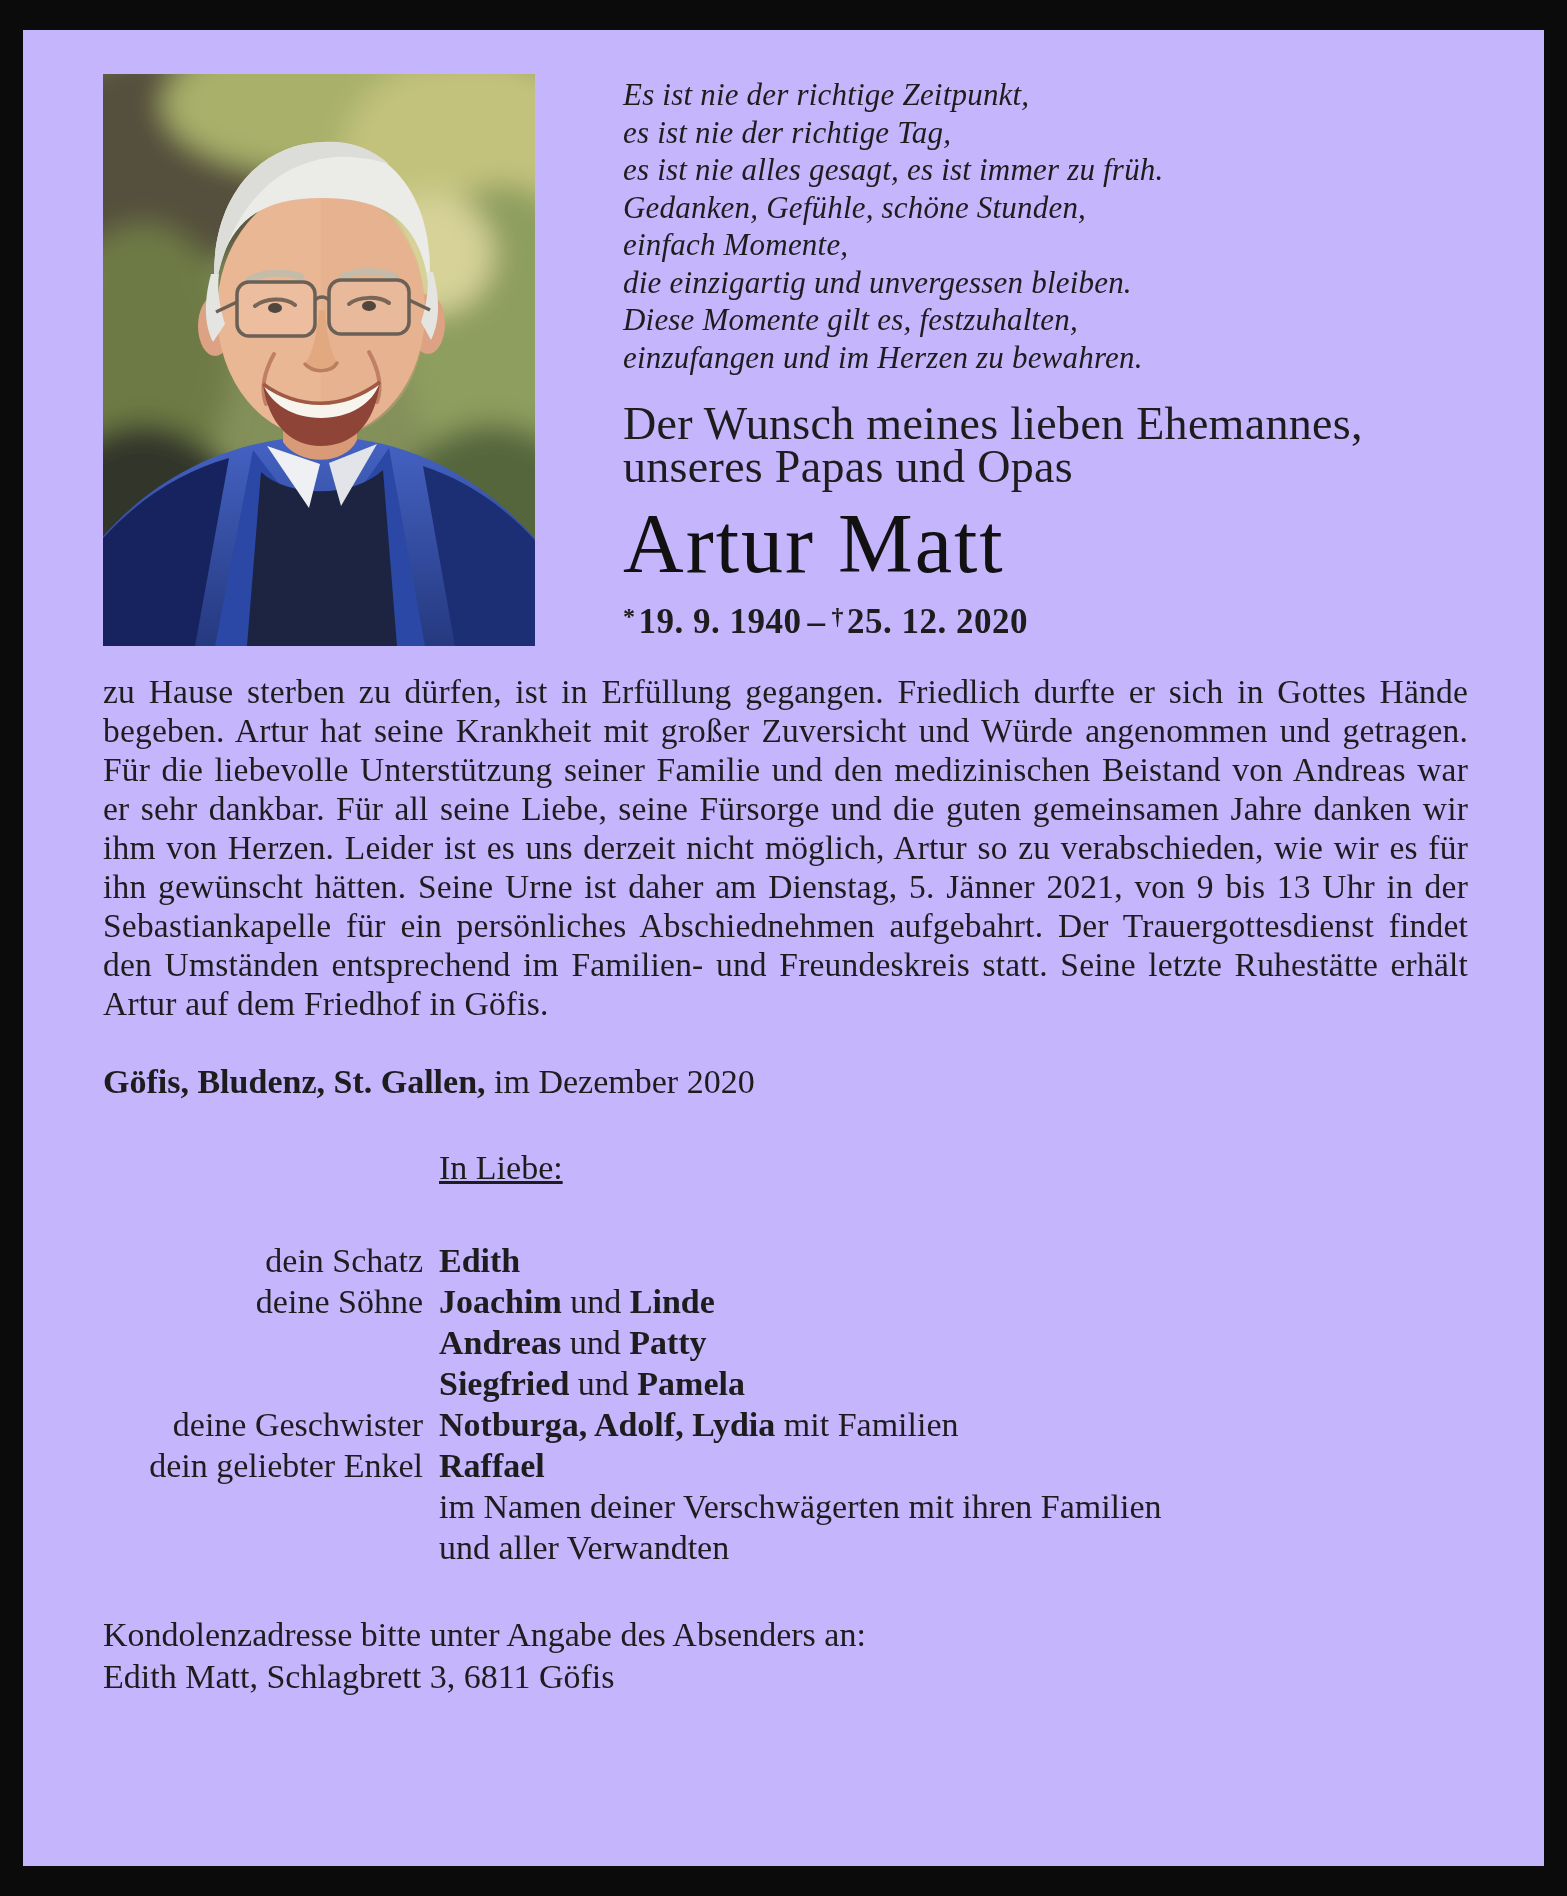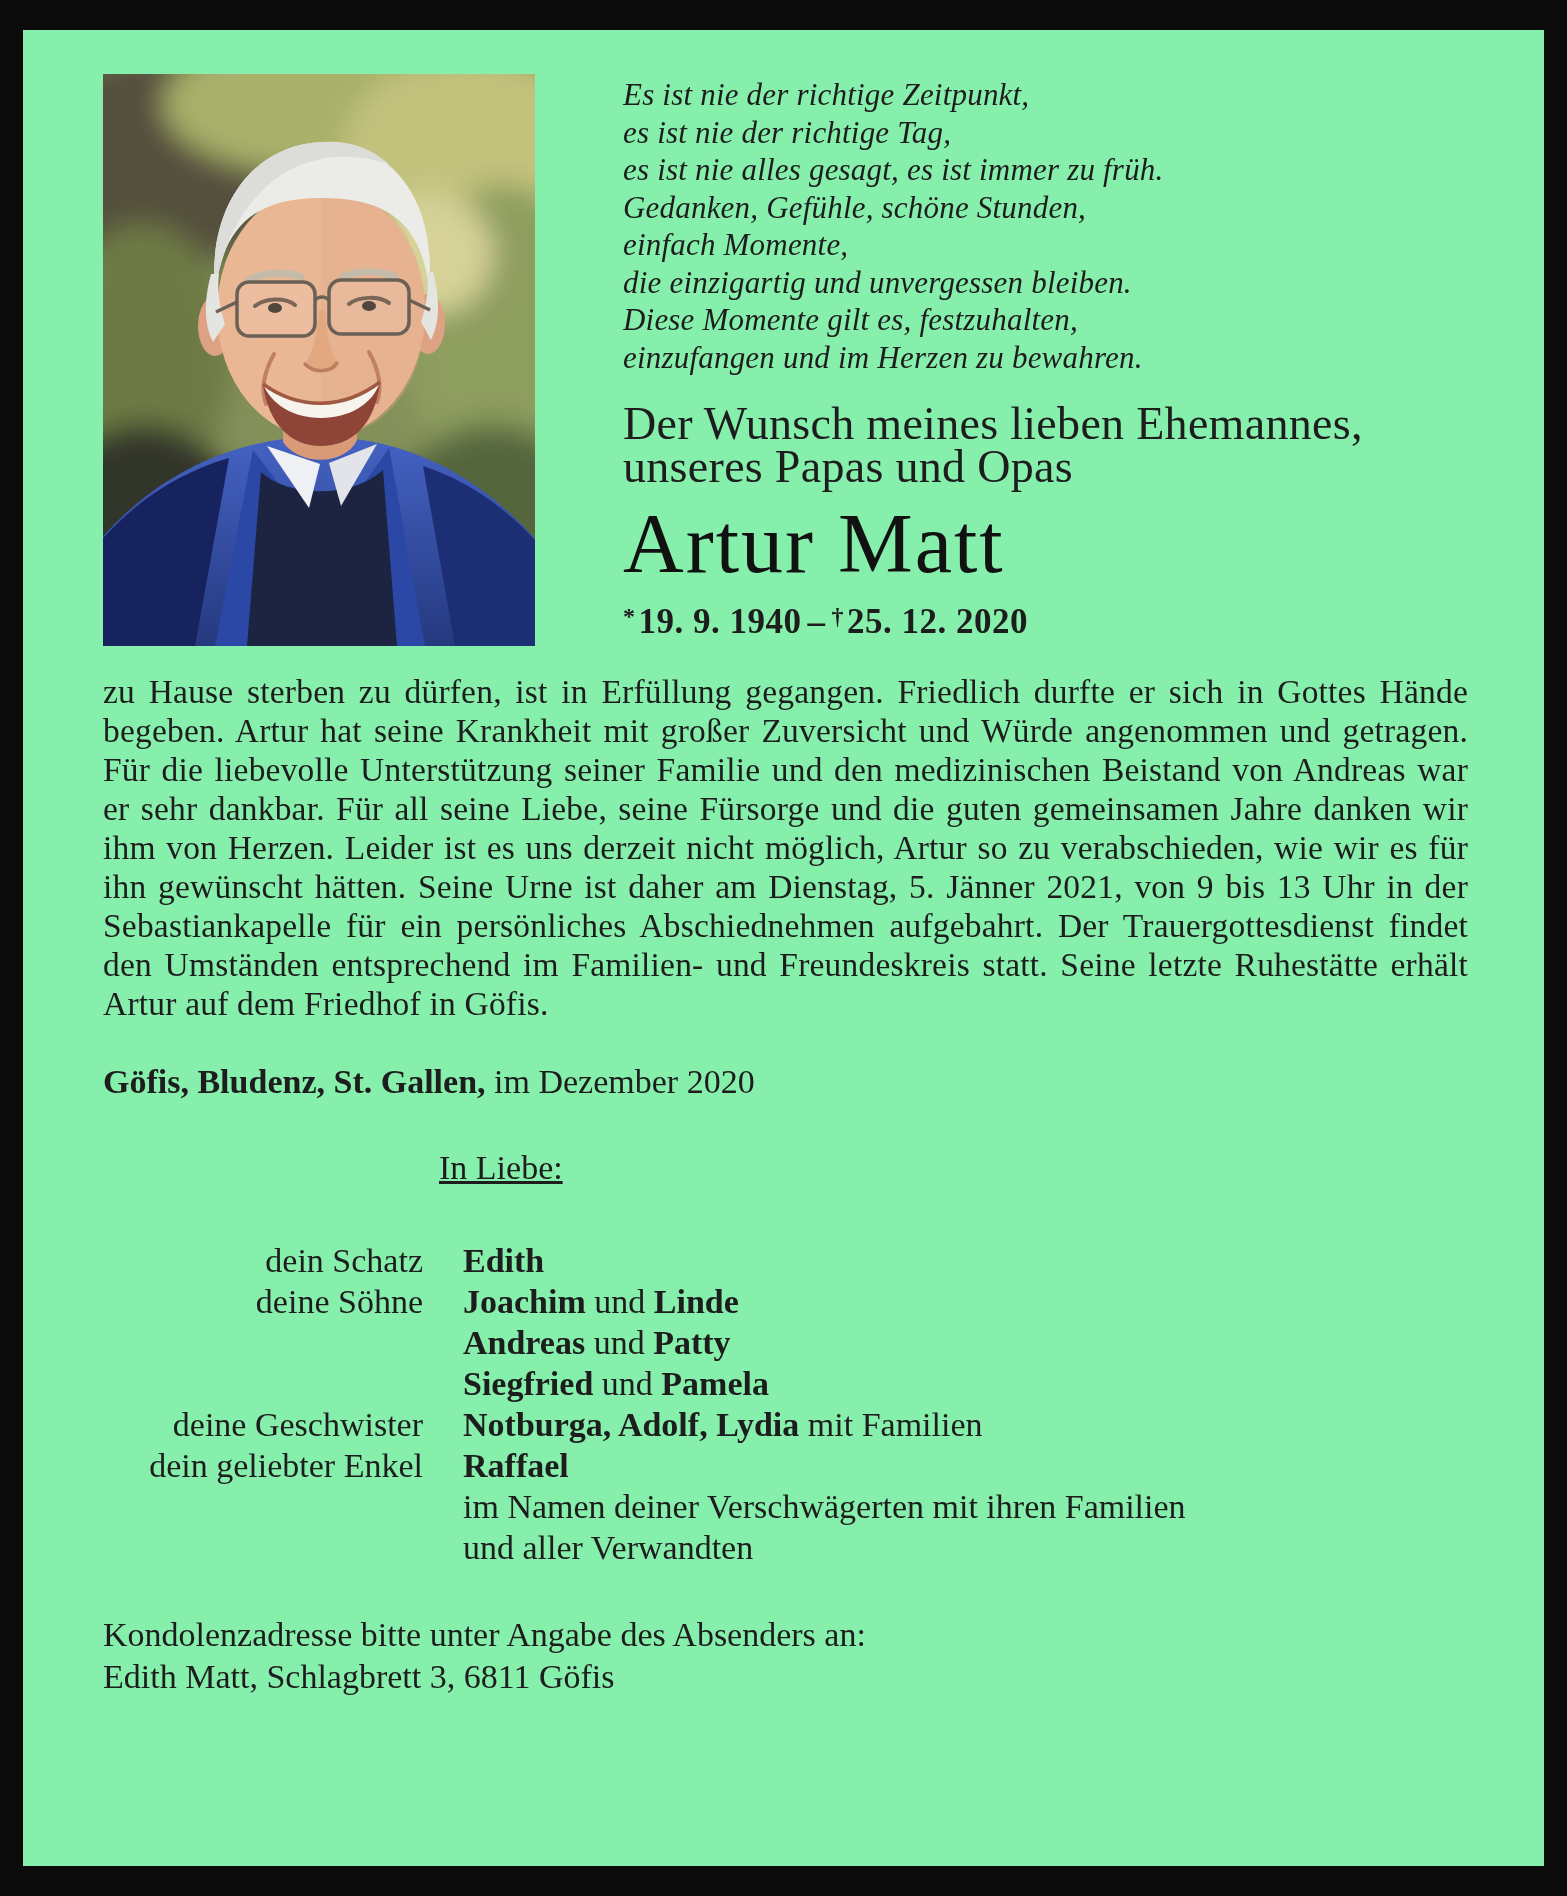--- a/index.html
+++ b/index.html
@@ -1,20 +1,20 @@
 <!DOCTYPE html>
 <html><head>
 <meta charset="utf-8">
 <style>
   * { margin:0; padding:0; box-sizing:border-box; }
   html,body { background:#000; }
   body { width:1567px; font-family:"Liberation Serif","DejaVu Serif",serif; color:#1d1d1d; }
   .page {
     width:1567px; height:1896px;
-    background:#86efac;
+    background:#c4b5fd;
     border:solid #0b0b0b;
     border-width:30px 23px;
     overflow:hidden;
   }
   .content { padding:44px 76px 0 80px; }
 
   .top { display:flex; gap:88px; }
   .photo { width:432px; height:572px; flex:none; overflow:hidden; }
   .photo svg { display:block; width:100%; height:100%; }
 
@@ -26,21 +26,21 @@
   .dates .sym { font-size:24px; vertical-align:9px; margin-right:3px; }
   .dates .sep { margin:0 6px; }
 
   .body-text { font-size:33.5px; line-height:39px; text-align:justify; margin-top:26px; letter-spacing:0.2px; }
 
   .dateline { font-size:34px; margin-top:40px; }
   .b { font-weight:700; }
 
   .family { font-size:34px; line-height:41px; margin-top:46px; }
   .in-liebe { margin-left:336px; margin-bottom:52px;text-decoration:underline; }
-  .family-row { display:flex;gap:24px; }
+  .family-row { display:flex; }
   .relation { width:320px; flex:none; text-align:right; margin-right:16px; }
   .names { flex:1; }
 
   .condolence { font-size:34px; line-height:42px; margin-top:46px; }
 </style>
 </head>
 <body>
 
 <div class="page">
   <div class="content">

